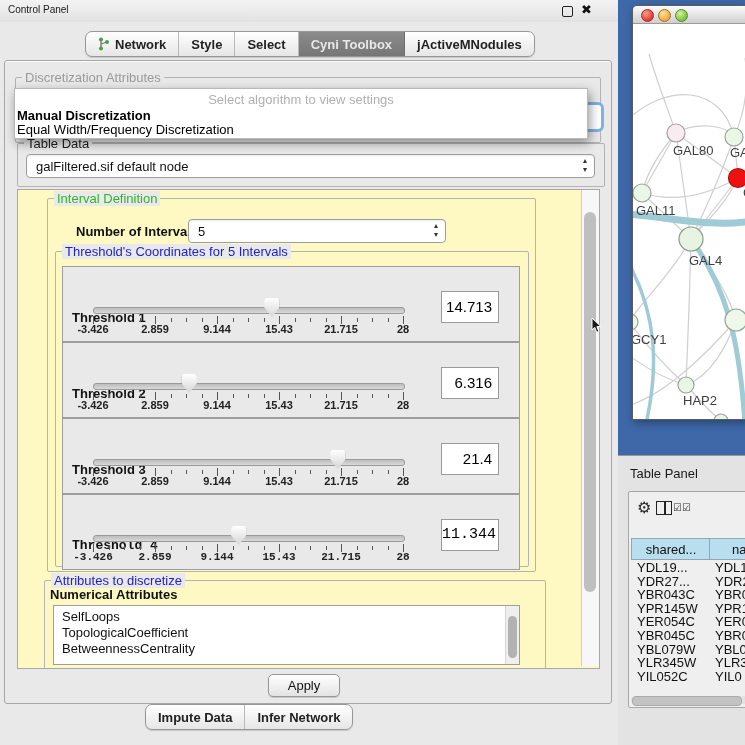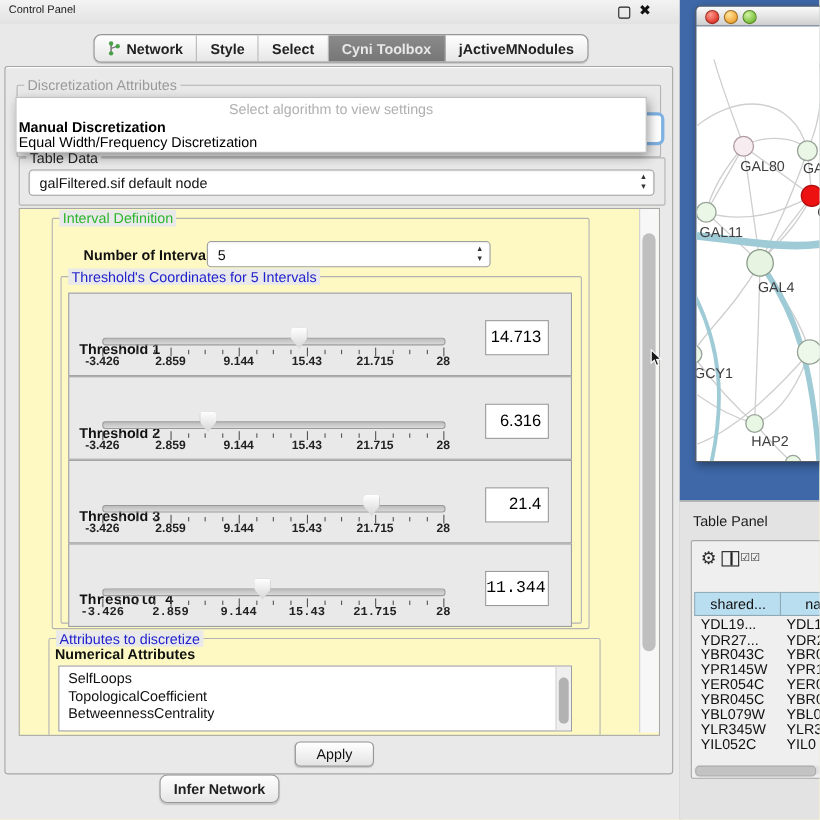--- a/index.html
+++ b/index.html
@@ -337,20 +337,23 @@
   </div>
 
   <div id="algo-popup" class="abs">
     <div id="popup-placeholder" class="abs">Select algorithm to view settings</div>
     <div id="popup-opt-0" class="abs popup-opt">Manual Discretization</div>
     <div id="popup-opt-1" class="abs popup-opt">Equal Width/Frequency Discretization</div>
   </div>
 
   <div id="bottom-tabs" class="abs segstrip">
       <div class="seg">
+        <span>Impute Data</span>
+      </div>
+      <div class="seg">
         <span>Infer Network</span>
       </div>
     </div>
 </div>
 
 <div id="desktop" class="abs"></div>
 
 <div id="net-window" class="abs">
   <div id="net-titlebar" class="abs">
     <span id="tl-red" class="tl"></span>

